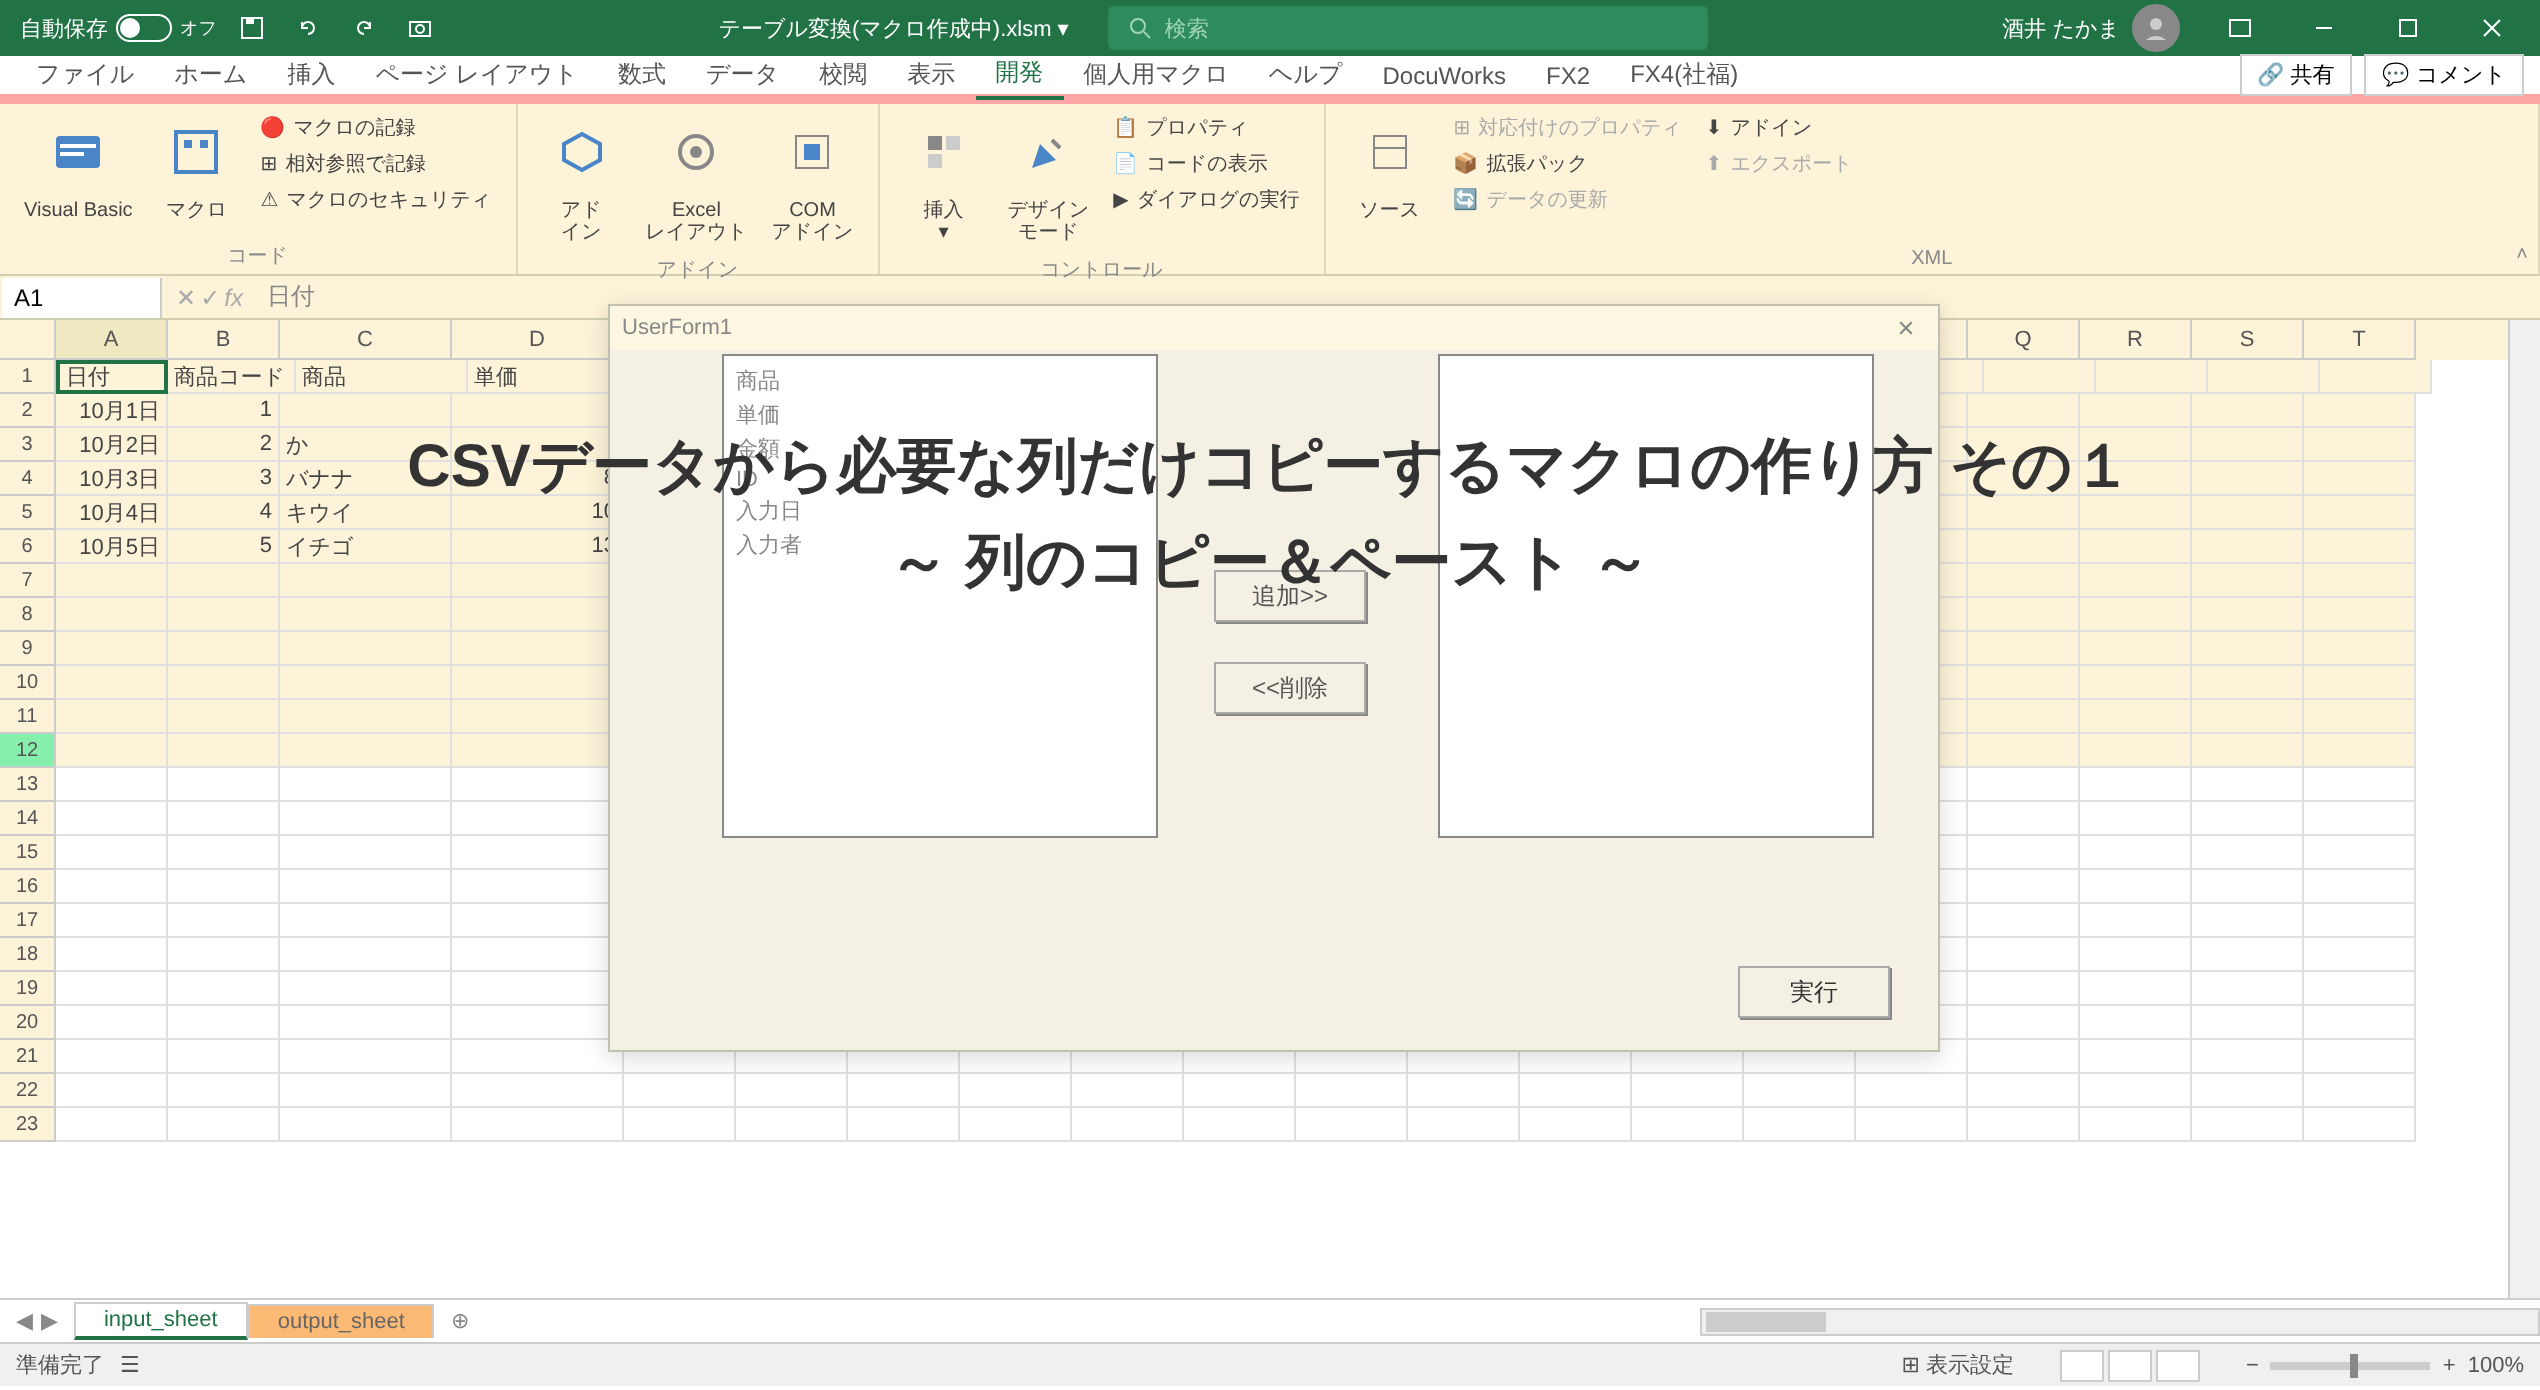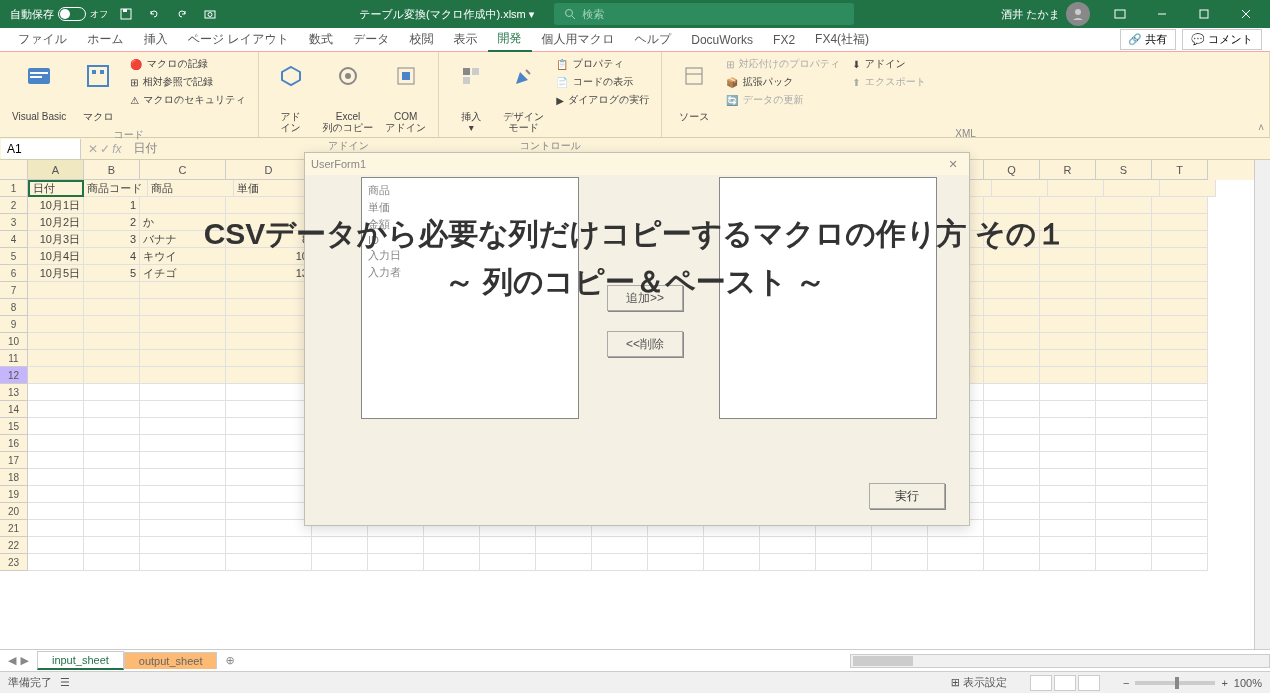--- a/index.html
+++ b/index.html
@@ -14,32 +14,32 @@
 .qat-btn{width:20px;height:20px;display:flex;align-items:center;justify-content:center;cursor:pointer;}
 .titlebar-center{flex:1;display:flex;align-items:center;justify-content:center;gap:20px;}
 .filename{color:#fff;}
 .search-box{background:#2e8b5e;border-radius:3px;padding:2px 10px;width:300px;height:22px;display:flex;align-items:center;gap:6px;color:#a0d4b8;}
 .titlebar-right{display:flex;align-items:center;gap:2px;padding-right:4px;}
 .user-chip{display:flex;align-items:center;gap:6px;padding:0 8px;}
 .avatar{width:24px;height:24px;border-radius:50%;background:#888;display:flex;align-items:center;justify-content:center;}
 .win-btn{width:40px;height:28px;display:flex;align-items:center;justify-content:center;cursor:pointer;}
 
 
-.ribbon-tabs{height:24px;background:#fff;border-bottom:1px solid #fca5a5;display:flex;align-items:center;padding:0 8px;}
+.ribbon-tabs{height:24px;background:#fff;border-bottom:5px solid #fca5a5;display:flex;align-items:center;padding:0 8px;}
 .ribbon-tab{padding:0 10px;height:24px;display:flex;align-items:center;font-size:12px;color:#555;cursor:pointer;}
 .ribbon-tab.active{border-bottom:2px solid #217346;color:#217346;}
 .ribbon-tabs-right{margin-left:auto;display:flex;gap:6px;}
 .share-btn,.comment-btn{border:1px solid #ccc;padding:2px 8px;font-size:11px;display:flex;align-items:center;gap:3px;cursor:pointer;}
 
 
 .ribbon{height:86px;background:#fdf3d9;border-bottom:1px solid #d0d0b0;display:flex;position:relative;}
 .ribbon-group{border-right:1px solid #e0d8b8;padding:4px 8px 2px;display:flex;flex-direction:column;}
 .ribbon-group-content{flex:1;display:flex;align-items:flex-start;gap:4px;}
 .ribbon-group-label{font-size:10px;color:#888;text-align:center;padding-top:2px;}
-.ribbon-big-btn{display:flex;flex-direction:column;align-items:center;gap:19px;padding:4px;cursor:pointer;min-width:48px;}
+.ribbon-big-btn{display:flex;flex-direction:column;align-items:center;gap:8px;padding:4px;cursor:pointer;min-width:48px;}
 .ribbon-big-btn .icon{width:32px;height:32px;display:flex;align-items:center;justify-content:center;}
 .ribbon-big-btn .label{font-size:10px;color:#444;text-align:center;line-height:1.1;}
 .ribbon-small-list{display:flex;flex-direction:column;gap:2px;}
 .ribbon-small-btn{display:flex;align-items:center;gap:4px;font-size:10px;color:#444;padding:1px 4px;cursor:pointer;white-space:nowrap;}
 .ribbon-collapse{position:absolute;right:6px;bottom:4px;cursor:pointer;color:#888;font-size:10px;}
 
 
 .formula-bar{height:22px;background:#fdf3d9;border-bottom:1px solid #d0d0b0;display:flex;align-items:center;font-size:12px;}
 .name-box{width:80px;border-right:1px solid #ccc;padding:0 6px;background:#fff;height:20px;display:flex;align-items:center;margin:1px;}
 .fx-btns{display:flex;gap:2px;padding:0 6px;color:#aaa;}
@@ -243,21 +243,21 @@
 イン</span>
         </div>
       <div class="ribbon-big-btn">
           <span class="icon">
             <svg width="24" height="24" viewBox="0 0 24 24">
               <circle cx="12" cy="12" r="8" fill="none" stroke="#888" stroke-width="2"></circle>
               <circle cx="12" cy="12" r="3" fill="#888"></circle>
             </svg>
           </span>
           <span class="label" style="white-space:pre-line;">Excel
-列のコピー</span>
+レイアウト</span>
         </div>
       <div class="ribbon-big-btn">
           <span class="icon">
             <svg width="24" height="24" viewBox="0 0 24 24">
               <rect x="4" y="4" width="16" height="16" fill="none" stroke="#888"></rect>
               <rect x="8" y="8" width="8" height="8" fill="#4a86c7"></rect>
             </svg>
           </span>
           <span class="label" style="white-space:pre-line;">COM
 アドイン</span>
@@ -605,21 +605,21 @@
           <div class="cell tint" style="width: 56px;"></div>
           <div class="cell tint" style="width: 56px;"></div>
           <div class="cell tint" style="width: 56px;"></div>
           <div class="cell tint" style="width: 56px;"></div>
           <div class="cell tint" style="width: 56px;"></div>
           <div class="cell tint" style="width: 56px;"></div>
           <div class="cell tint" style="width: 56px;"></div>
           <div class="cell tint" style="width: 56px;"></div>
         </div>
         <div class="row">
-          <div class="row-header" style="background: #c4b5fd;">12</div>
+          <div class="row-header" style="background: #86efac;">12</div>
           <div class="cell tint" style="width: 56px;"></div>
           <div class="cell tint" style="width: 56px;"></div>
           <div class="cell tint" style="width: 86px;"></div>
           <div class="cell tint" style="width: 86px;"></div>
           <div class="cell tint" style="width: 56px;"></div>
           <div class="cell tint" style="width: 56px;"></div>
           <div class="cell tint" style="width: 56px;"></div>
           <div class="cell tint" style="width: 56px;"></div>
           <div class="cell tint" style="width: 56px;"></div>
           <div class="cell tint" style="width: 56px;"></div>

